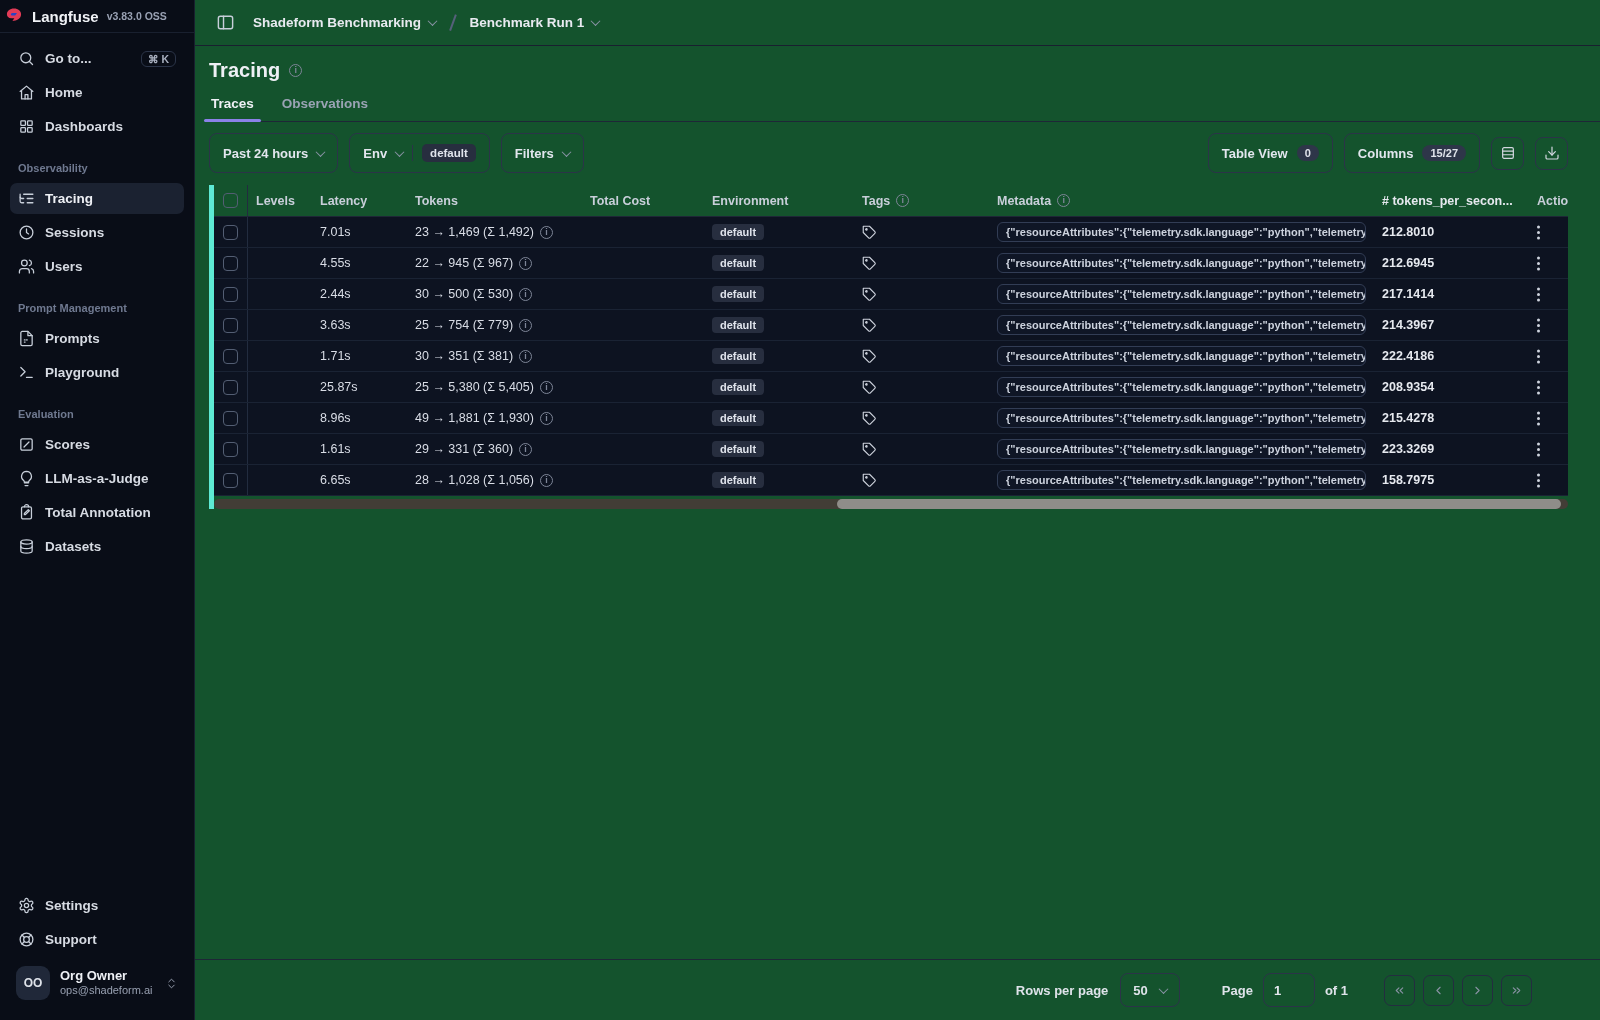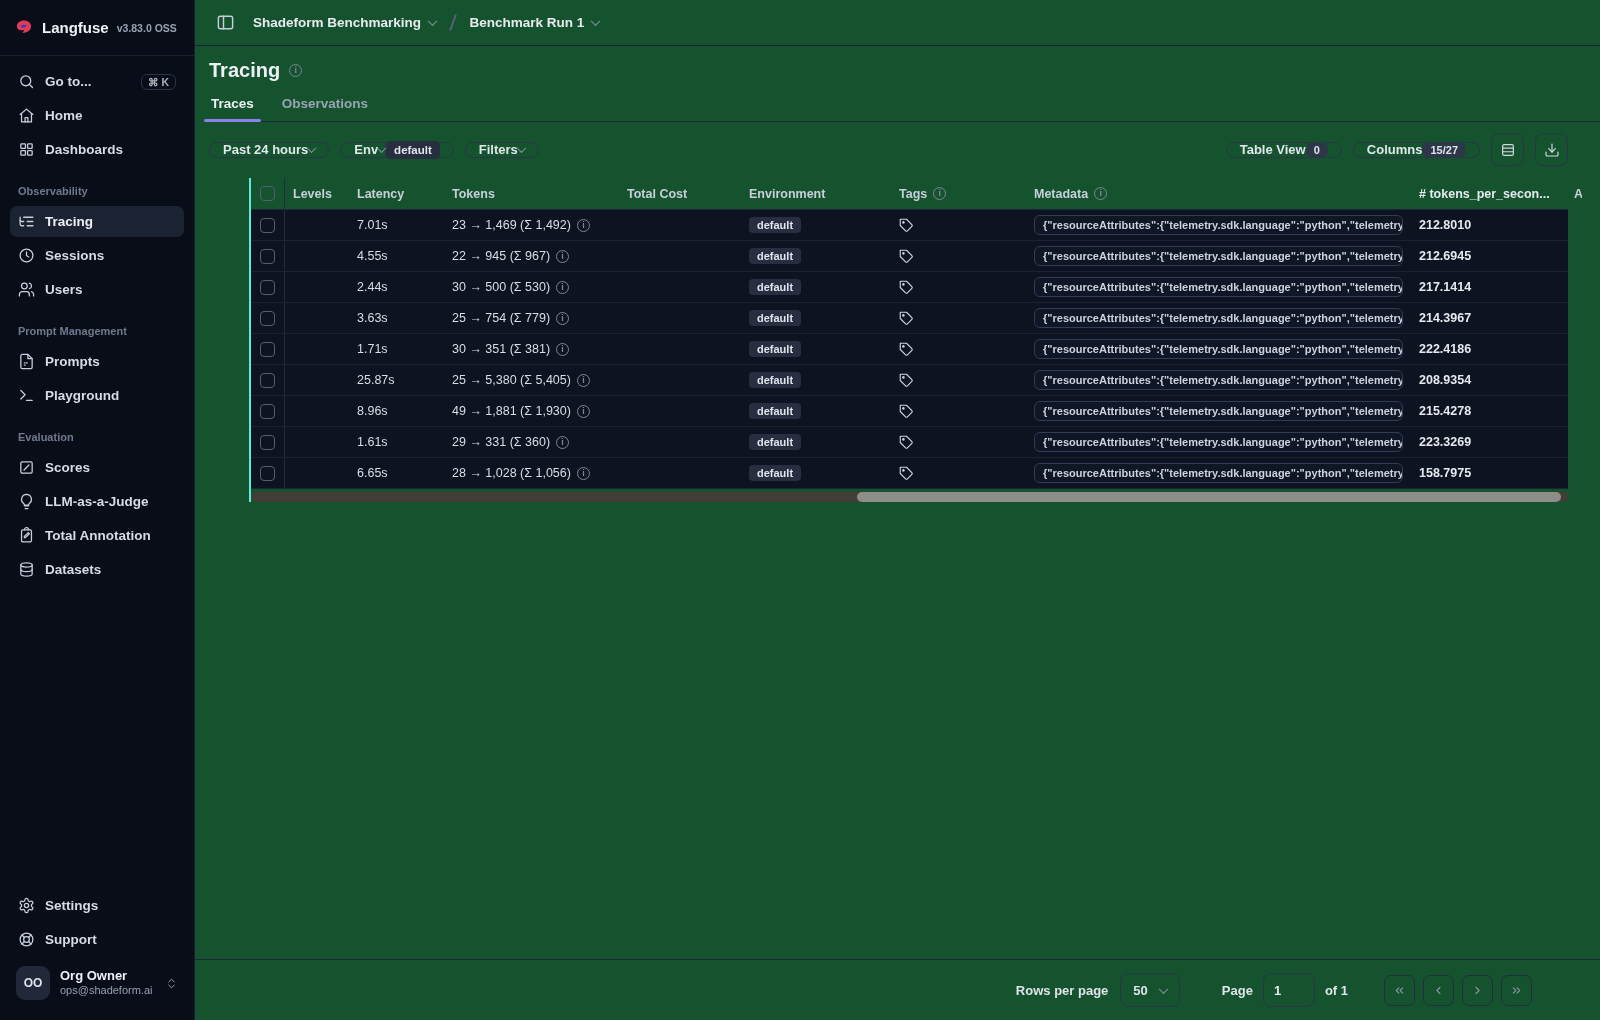--- a/index.html
+++ b/index.html
@@ -14,21 +14,21 @@
     --muted:#7f8899; --accent:#8b81e8;
     --btn-border:#2b3448;
   }
   svg { fill:none; stroke:currentColor; stroke-width:1.8; stroke-linecap:round; stroke-linejoin:round; flex:none; }
   .chev { width:7px; height:7px; border-right:1.7px solid #8a93a6; border-bottom:1.7px solid #8a93a6; transform:rotate(45deg) translate(-1px,-1px); display:inline-block; }
   .info-icon { width:13px; height:13px; border:1.2px solid #7d8597; border-radius:50%; display:inline-flex; align-items:center; justify-content:center; color:#7d8597; flex:none; }
   .info-icon::after { content:"i"; font-size:9px; font-weight:700; line-height:1; }
 
   
   .sidebar { width:195px; flex:none; display:flex; flex-direction:column; border-right:1px solid var(--line-soft); background:#090d17; }
-  .brand { height:56px; flex:none; display:flex; align-items:center; gap:8px; padding:0 14px; border-bottom:1px solid var(--line-soft); }
+  .brand { height:33px; flex:none; display:flex; align-items:center; gap:8px; padding:0 4px; border-bottom:1px solid var(--line-soft); }
   .brand-name { font-size:15px; font-weight:800; color:#f0f2f6; }
   .brand-ver { font-size:10.5px; font-weight:700; color:#99a1b3; }
   .nav { padding:10px 10px 0; display:flex; flex-direction:column; gap:3px; }
   .nav-item { height:31px; display:flex; align-items:center; gap:10px; padding:0 8px; border-radius:7px; color:#d7dbe3; font-size:13.5px; font-weight:600; cursor:pointer; }
   .nav-item svg { width:17px; height:17px; color:#c8cfda; }
   .nav-item.active { background:#1b2231; color:#eef0f5; }
   .shortcut { margin-left:auto; border:1px solid #2b3448; border-radius:6px; padding:1px 6px; font-size:10.5px; font-weight:700; color:#aab1c0; }
   .section-title { font-size:11px; color:#6f7990; font-weight:700; margin:17px 0 6px 8px; }
   .sidebar-bottom { margin-top:auto; padding:0 10px 6px; display:flex; flex-direction:column; gap:3px; }
   .user-row { display:flex; align-items:center; gap:10px; padding:8px 6px 14px; }
@@ -50,30 +50,30 @@
   .tab { position:relative; font-size:13.5px; font-weight:700; color:#9aa3b4; padding:5px 2px 10px; cursor:pointer; }
   .tab.active { color:#eef0f5; }
   .tab.active::after { content:""; position:absolute; left:-5px; right:-5px; bottom:-1px; height:3px; border-radius:2px; background:var(--accent); }
 
   .toolbar { display:flex; align-items:center; gap:11px; margin:11px 0 12px; }
   .search-box { width:424px; height:33px; border:1px solid var(--btn-border); border-radius:8px; display:flex; align-items:center; gap:8px; padding:0 11px; }
   .search-box svg { width:15px; height:15px; color:#9aa3b4; }
   .search-box input { flex:1; min-width:0; background:transparent; border:none; outline:none; color:#e4e7ee; font-size:13px; font-family:inherit; }
   .search-box input::placeholder { color:#8a93a6; }
   .search-mode { display:flex; align-items:center; gap:8px; font-size:13px; font-weight:700; color:#e2e6ee; cursor:pointer; }
-  .tbtn { height:16px; border:1px solid var(--btn-border); border-radius:8px; display:flex; align-items:center; padding:0 13px; font-size:13px; font-weight:700; color:#e2e6ee; cursor:pointer; background:transparent; }
+  .tbtn { height:40px; border:1px solid var(--btn-border); border-radius:8px; display:flex; align-items:center; gap:9px; padding:0 13px; font-size:13px; font-weight:700; color:#e2e6ee; cursor:pointer; background:transparent; }
   .env-divider { width:1px; height:16px; background:#2b3448; }
   .chipbadge { background:#2e3649; border-radius:999px; padding:2px 8px; font-size:11px; font-weight:700; color:#dfe3ea; }
   .envchip { background:#272e3f; border-radius:5px; padding:3px 8px; font-size:11.5px; font-weight:700; color:#e0e4ec; }
   .iconbtn { width:33px; height:33px; padding:0; justify-content:center; gap:0; }
   .iconbtn svg { width:16px; height:16px; color:#d2d7e0; }
   .toolbar-spacer { flex:1; }
 
   
-  .table { border-left:2px solid #5eead4;margin-left:40px; }
+  .table { border-left:5px solid #5eead4; }
   .thead, .trow { display:flex; align-items:stretch; }
   .thead { height:32px; border-bottom:1px solid var(--line); color:#c9cfda; font-size:12.5px; font-weight:700; }
   .trow { height:31px; background:#0d1321; border-bottom:1px solid #1a2334; font-size:12.5px; color:#d9dde6; }
   .cell { display:flex; align-items:center; gap:6px; padding:0 8px; overflow:hidden; white-space:nowrap; }
   .col-check { width:34px; flex:none; justify-content:center; padding:0; border-right:1px solid #222c3f; }
   .col-levels { width:64px; flex:none; }
   .col-latency { width:95px; flex:none; }
   .col-tokens { width:175px; flex:none; }
   .col-cost { width:122px; flex:none; }
   .col-env { width:150px; flex:none; }

